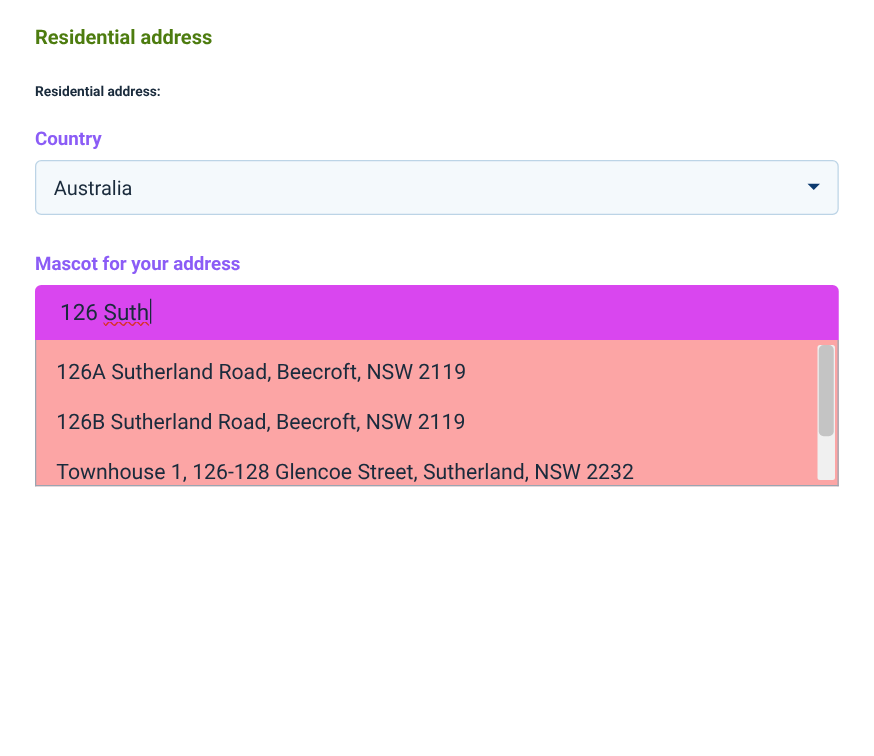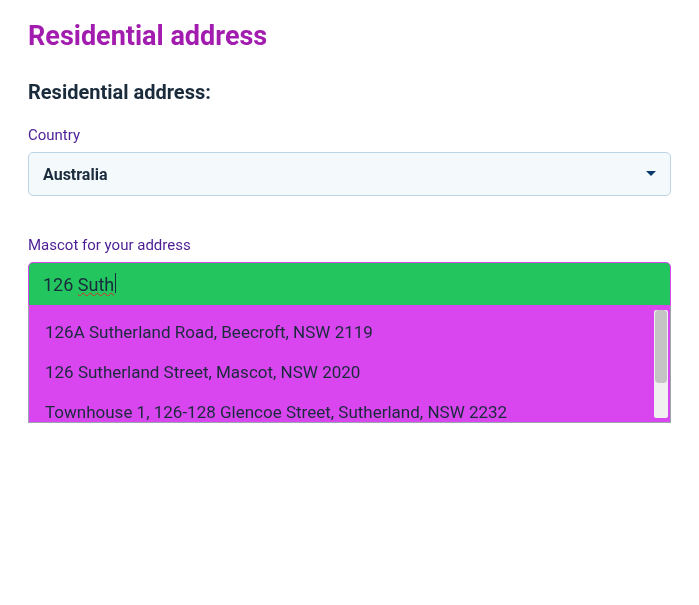--- a/index.html
+++ b/index.html
@@ -8,42 +8,41 @@
       padding: 0;
     }
     body {
       font-family: -apple-system, BlinkMacSystemFont, "Segoe UI", Roboto, Helvetica, Arial, sans-serif;
       background: #ffffff;
       padding: 20px 28px;
       width: 699px;
       color: #1a2b3c;
     }
     .page-title {
-      font-size: 27px;
+      font-size: 16px;
       font-weight: 700;
-      color: #a21caf;
+      color: #4d7c0f;
       margin-bottom: 28px;
     }
     .section-label {
-      font-size: 20px;
+      font-size: 11px;
       font-weight: 700;
       color: #1a2b3c;
       margin-bottom: 22px;
     }
     .field-label {
       font-size: 15px;
-      font-weight: 400;
-      color: #4c1d95;
+      font-weight: 700;
+      color: #8b5cf6;
       margin-bottom: 8px;
       display: block;
     }
     .select-wrapper {
       position: relative;
-      margin-bottom: 40px;
-      font-weight: bold;
+      margin-bottom: 30px;
     }
     .select-field {
       width: 100%;
       height: 44px;
       padding: 0 14px;
       font-size: 16px;
       color: #1a2b3c;
       background: #f4f9fc;
       border: 1px solid #bcd4e6;
       border-radius: 5px;
@@ -60,22 +59,22 @@
     }
     .select-caret svg {
       display: block;
     }
     .search-field {
       width: 100%;
       height: 44px;
       padding: 0 14px;
       font-size: 18px;
       color: #1a2b3c;
-      background: #22c55e;
-      border: 1px solid #d946ef;
+      background: #d946ef;
+      border: 6px solid #d946ef;
       border-radius: 5px 5px 0 0;
       outline: none;
     }
     .search-value {
       display: inline;
     }
     .spell-underline {
       text-decoration: underline;
       text-decoration-color: #d93025;
       text-decoration-style: wavy;
@@ -88,21 +87,21 @@
       background: #1a2b3c;
       vertical-align: middle;
       margin-left: 1px;
       position: relative;
       top: -1px;
     }
     .dropdown {
       width: 100%;
       border: 1px solid #9aa5b1;
       border-top: none;
-      background: #d946ef;
+      background: #fca5a5;
       position: relative;
       overflow: hidden;
     }
     .dropdown-inner {
       padding: 6px 0 0 0;
     }
     .dropdown-item {
       padding: 10px 16px;
       font-size: 17px;
       color: #1a2b3c;
@@ -155,19 +154,19 @@
 <label class="field-label">Mascot for your address</label>
 
 <div class="search-field" style="display:flex;align-items:center;">
   <span class="search-value"><span>126 </span><span class="spell-underline">Suth</span></span>
     <span class="text-cursor"></span>
 </div>
 
 <div class="dropdown">
   <div class="dropdown-inner">
     <div class="dropdown-item">126A Sutherland Road, Beecroft, NSW 2119</div>
-    <div class="dropdown-item">126 Sutherland Street, Mascot, NSW 2020</div>
+    <div class="dropdown-item">126B Sutherland Road, Beecroft, NSW 2119</div>
     <div class="dropdown-item clipped">Townhouse 1, 126-128 Glencoe Street, Sutherland, NSW 2232</div>
   </div>
   <div class="scrollbar-track">
     <div class="scrollbar-thumb"></div>
   </div>
 </div>
 
 </body></html>

